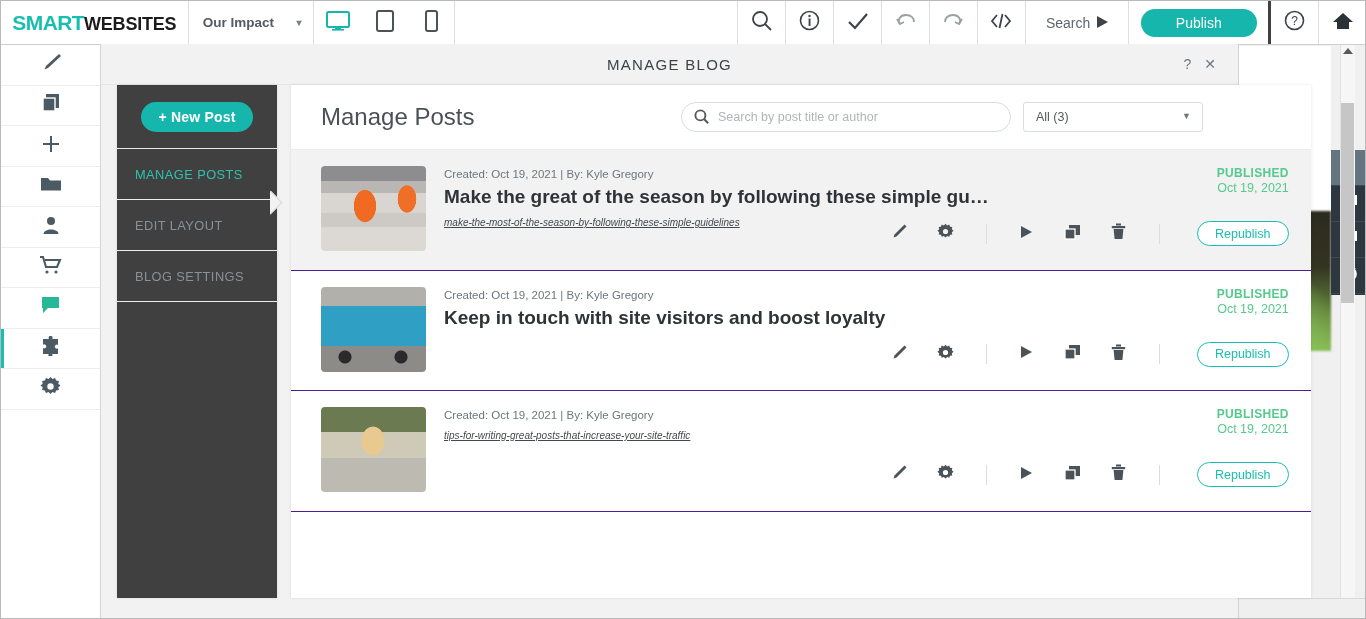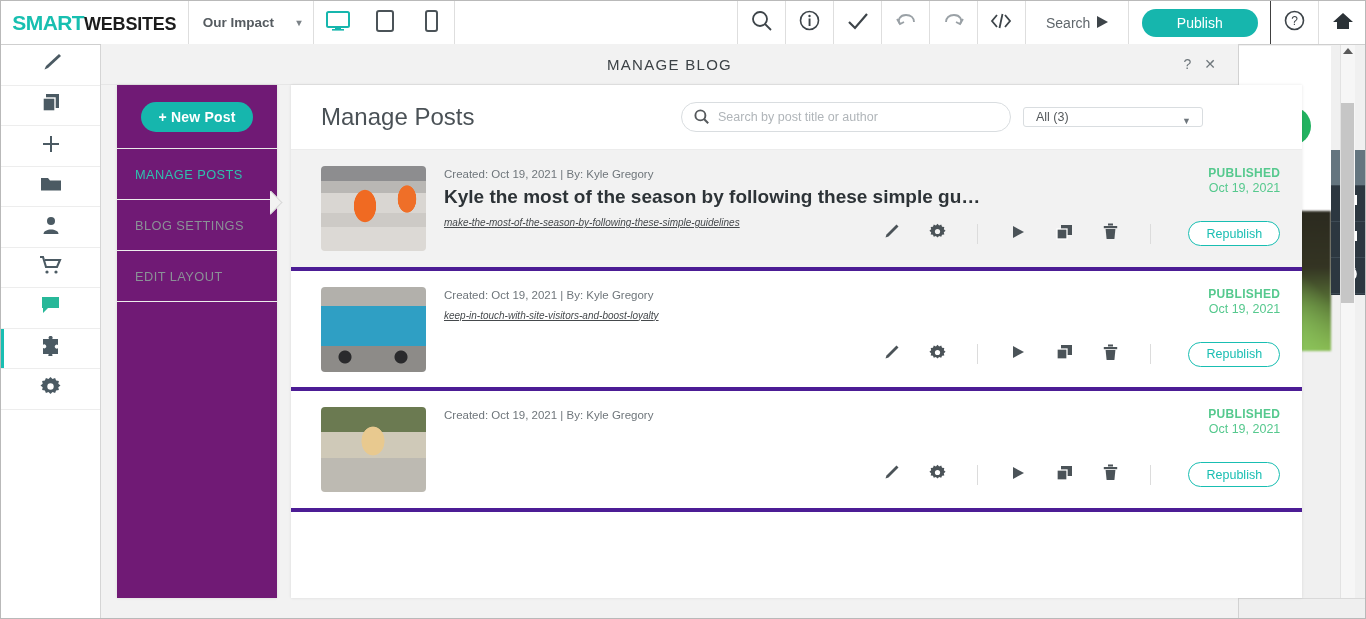--- a/index.html
+++ b/index.html
@@ -43,21 +43,21 @@
     width: 50px; display: flex; align-items: center; justify-content: center;
     border-right: 1px solid #dedede; color: #3d4449;
   }
   .preview-cell {
     width: 108px; display: flex; align-items: center; justify-content: center;
     gap: 7px; border-right: 1px solid #dedede;
     color: #5f666b; font-size: 14px;
   }
   .publish-cell {
     width: 148px; display: flex; align-items: center; justify-content: center;
-    border-right: 1px solid #404040;
+    border-right: 3px solid #404040;
   }
   .publish-btn {
     background: #16b6ad; color: #fff; border: none; border-radius: 15px;
     height: 28px; width: 116px; font-size: 14px; font-family: inherit; cursor: pointer;
   }
   .help-cell, .home-cell {
     width: 50px; display: flex; align-items: center; justify-content: center; color: #3d4449;
   }
   .help-cell { border-right: 1px solid #dedede; }
 
@@ -156,21 +156,21 @@
     position: absolute; right: 22px; top: 12px;
     display: flex; gap: 13px; align-items: center;
     color: #6f777c; font-size: 14px;
   }
   .modal-body {
     position: relative; display: flex; padding: 0 18px 0 16px; height: 533px;
   }
 
   
   .mnav {
-    width: 160px; background: #701a75; height: 513px; flex: none;
+    width: 160px; background: #404040; height: 513px; flex: none;
     box-shadow: 0 0 3px rgba(0,0,0,.10);
     position: relative;
   }
   .mnav-top {
     height: 64px; display: flex; align-items: center; justify-content: center;
     border-bottom: 1px solid #e9e9e9;
   }
   .newpost-btn {
     background: #16b6ad; color: #fff; border: none; border-radius: 16px;
     height: 30px; width: 112px; font-size: 14px; font-weight: bold;
@@ -211,34 +211,34 @@
     width: 100%; height: 30px; border: 1px solid #d9dde0; border-radius: 15px;
     padding: 0 14px 0 36px; font-size: 12.5px; color: #55595c;
     font-family: inherit; outline: none; background: #fff;
   }
   .search-input::placeholder { color: #b0b5b9; }
   .search-ic {
     position: absolute; left: 13px; top: 7px; color: #55595c;
   }
   .filter-wrap { margin-left: 12px; position: relative; width: 180px; flex: none; }
   .filter-select {
-    width: 180px; height: 20px; border: 1px solid #d9dde0; border-radius: 3px;
+    width: 180px; height: 30px; border: 1px solid #d9dde0; border-radius: 3px;
     padding: 0 26px 0 12px; font-size: 12.5px; color: #55595c;
     background: #fff; font-family: inherit; outline: none;
     -webkit-appearance: none; appearance: none; cursor: pointer;
   }
   .filter-caret {
     position: absolute; right: 12px; top: 9px; pointer-events: none;
     color: #6e767c; font-size: 9px;
   }
 
   .post-list { flex: 1; overflow: hidden; }
   .post-row {
     display: flex; align-items: flex-start; height: 120.5px;
-    border-bottom: 4px solid #4c1d95; padding: 16px 22px 0 30px;
+    border-bottom: 1px solid #4c1d95; padding: 16px 22px 0 30px;
     position: relative;
   }
   .post-row.hover { background: #f2f2f2; }
   .thumb {
     width: 105px; height: 85px; border-radius: 4px; flex: none;
     background: #cfd2d4; overflow: hidden; position: relative;
   }
   .thumb-1 {
     background:
       radial-gradient(ellipse 18px 26px at 44px 40px, #f06a22 0 60%, rgba(0,0,0,0) 64%),
@@ -542,22 +542,22 @@
       </div>
     </div>
 
     <div class="modal-body">
 
       <div class="mnav">
         <div class="mnav-top">
           <button class="newpost-btn">+ New Post</button>
         </div>
         <div class="mnav-item active">MANAGE POSTS</div>
+        <div class="mnav-item">EDIT LAYOUT</div>
         <div class="mnav-item">BLOG SETTINGS</div>
-        <div class="mnav-item">EDIT LAYOUT</div>
         <div class="mnav-arrow"></div>
       </div>
 
       <div class="mmain">
 
         <div class="mm-head">
           <div class="mm-title">Manage Posts</div>
 
           <div class="search-wrap">
             <span class="search-ic">
@@ -579,21 +579,21 @@
             <span class="filter-caret">▼</span>
           </div>
         </div>
 
         <div class="post-list">
 
           <div class="post-row hover">
             <div class="thumb thumb-1"></div>
             <div class="post-mid">
               <div class="post-meta">Created: Oct 19, 2021 | By: Kyle Gregory</div>
-              <div class="post-title">Kyle the most of the season by following these simple gu…</div>
+              <div class="post-title">Make the great of the season by following these simple gu…</div>
               <div class="post-slug">make-the-most-of-the-season-by-following-these-simple-guidelines</div>
             </div>
             <div class="post-right">
               <div class="status-block">
                 <div class="status-label">PUBLISHED</div>
                 <div class="status-date">Oct 19, 2021</div>
               </div>
               <div class="actions">
                 <div class="act">
                   <span>
@@ -638,21 +638,21 @@
                 <div class="act-sep"></div>
                 <button class="republish-btn">Republish</button>
               </div>
             </div>
           </div>
 
           <div class="post-row">
             <div class="thumb thumb-2"></div>
             <div class="post-mid">
               <div class="post-meta">Created: Oct 19, 2021 | By: Kyle Gregory</div>
-              <div class="post-slug">keep-in-touch-with-site-visitors-and-boost-loyalty</div>
+              <div class="post-title">Keep in touch with site visitors and boost loyalty</div>
             </div>
             <div class="post-right">
               <div class="status-block">
                 <div class="status-label">PUBLISHED</div>
                 <div class="status-date">Oct 19, 2021</div>
               </div>
               <div class="actions">
                 <div class="act">
                   <span>
                     <svg width="17" height="17" viewBox="0 0 17 17">
@@ -696,20 +696,21 @@
                 <div class="act-sep"></div>
                 <button class="republish-btn">Republish</button>
               </div>
             </div>
           </div>
 
           <div class="post-row">
             <div class="thumb thumb-3"></div>
             <div class="post-mid">
               <div class="post-meta">Created: Oct 19, 2021 | By: Kyle Gregory</div>
+              <div class="post-slug">tips-for-writing-great-posts-that-increase-your-site-traffic</div>
             </div>
             <div class="post-right">
               <div class="status-block">
                 <div class="status-label">PUBLISHED</div>
                 <div class="status-date">Oct 19, 2021</div>
               </div>
               <div class="actions">
                 <div class="act">
                   <span>
                     <svg width="17" height="17" viewBox="0 0 17 17">

